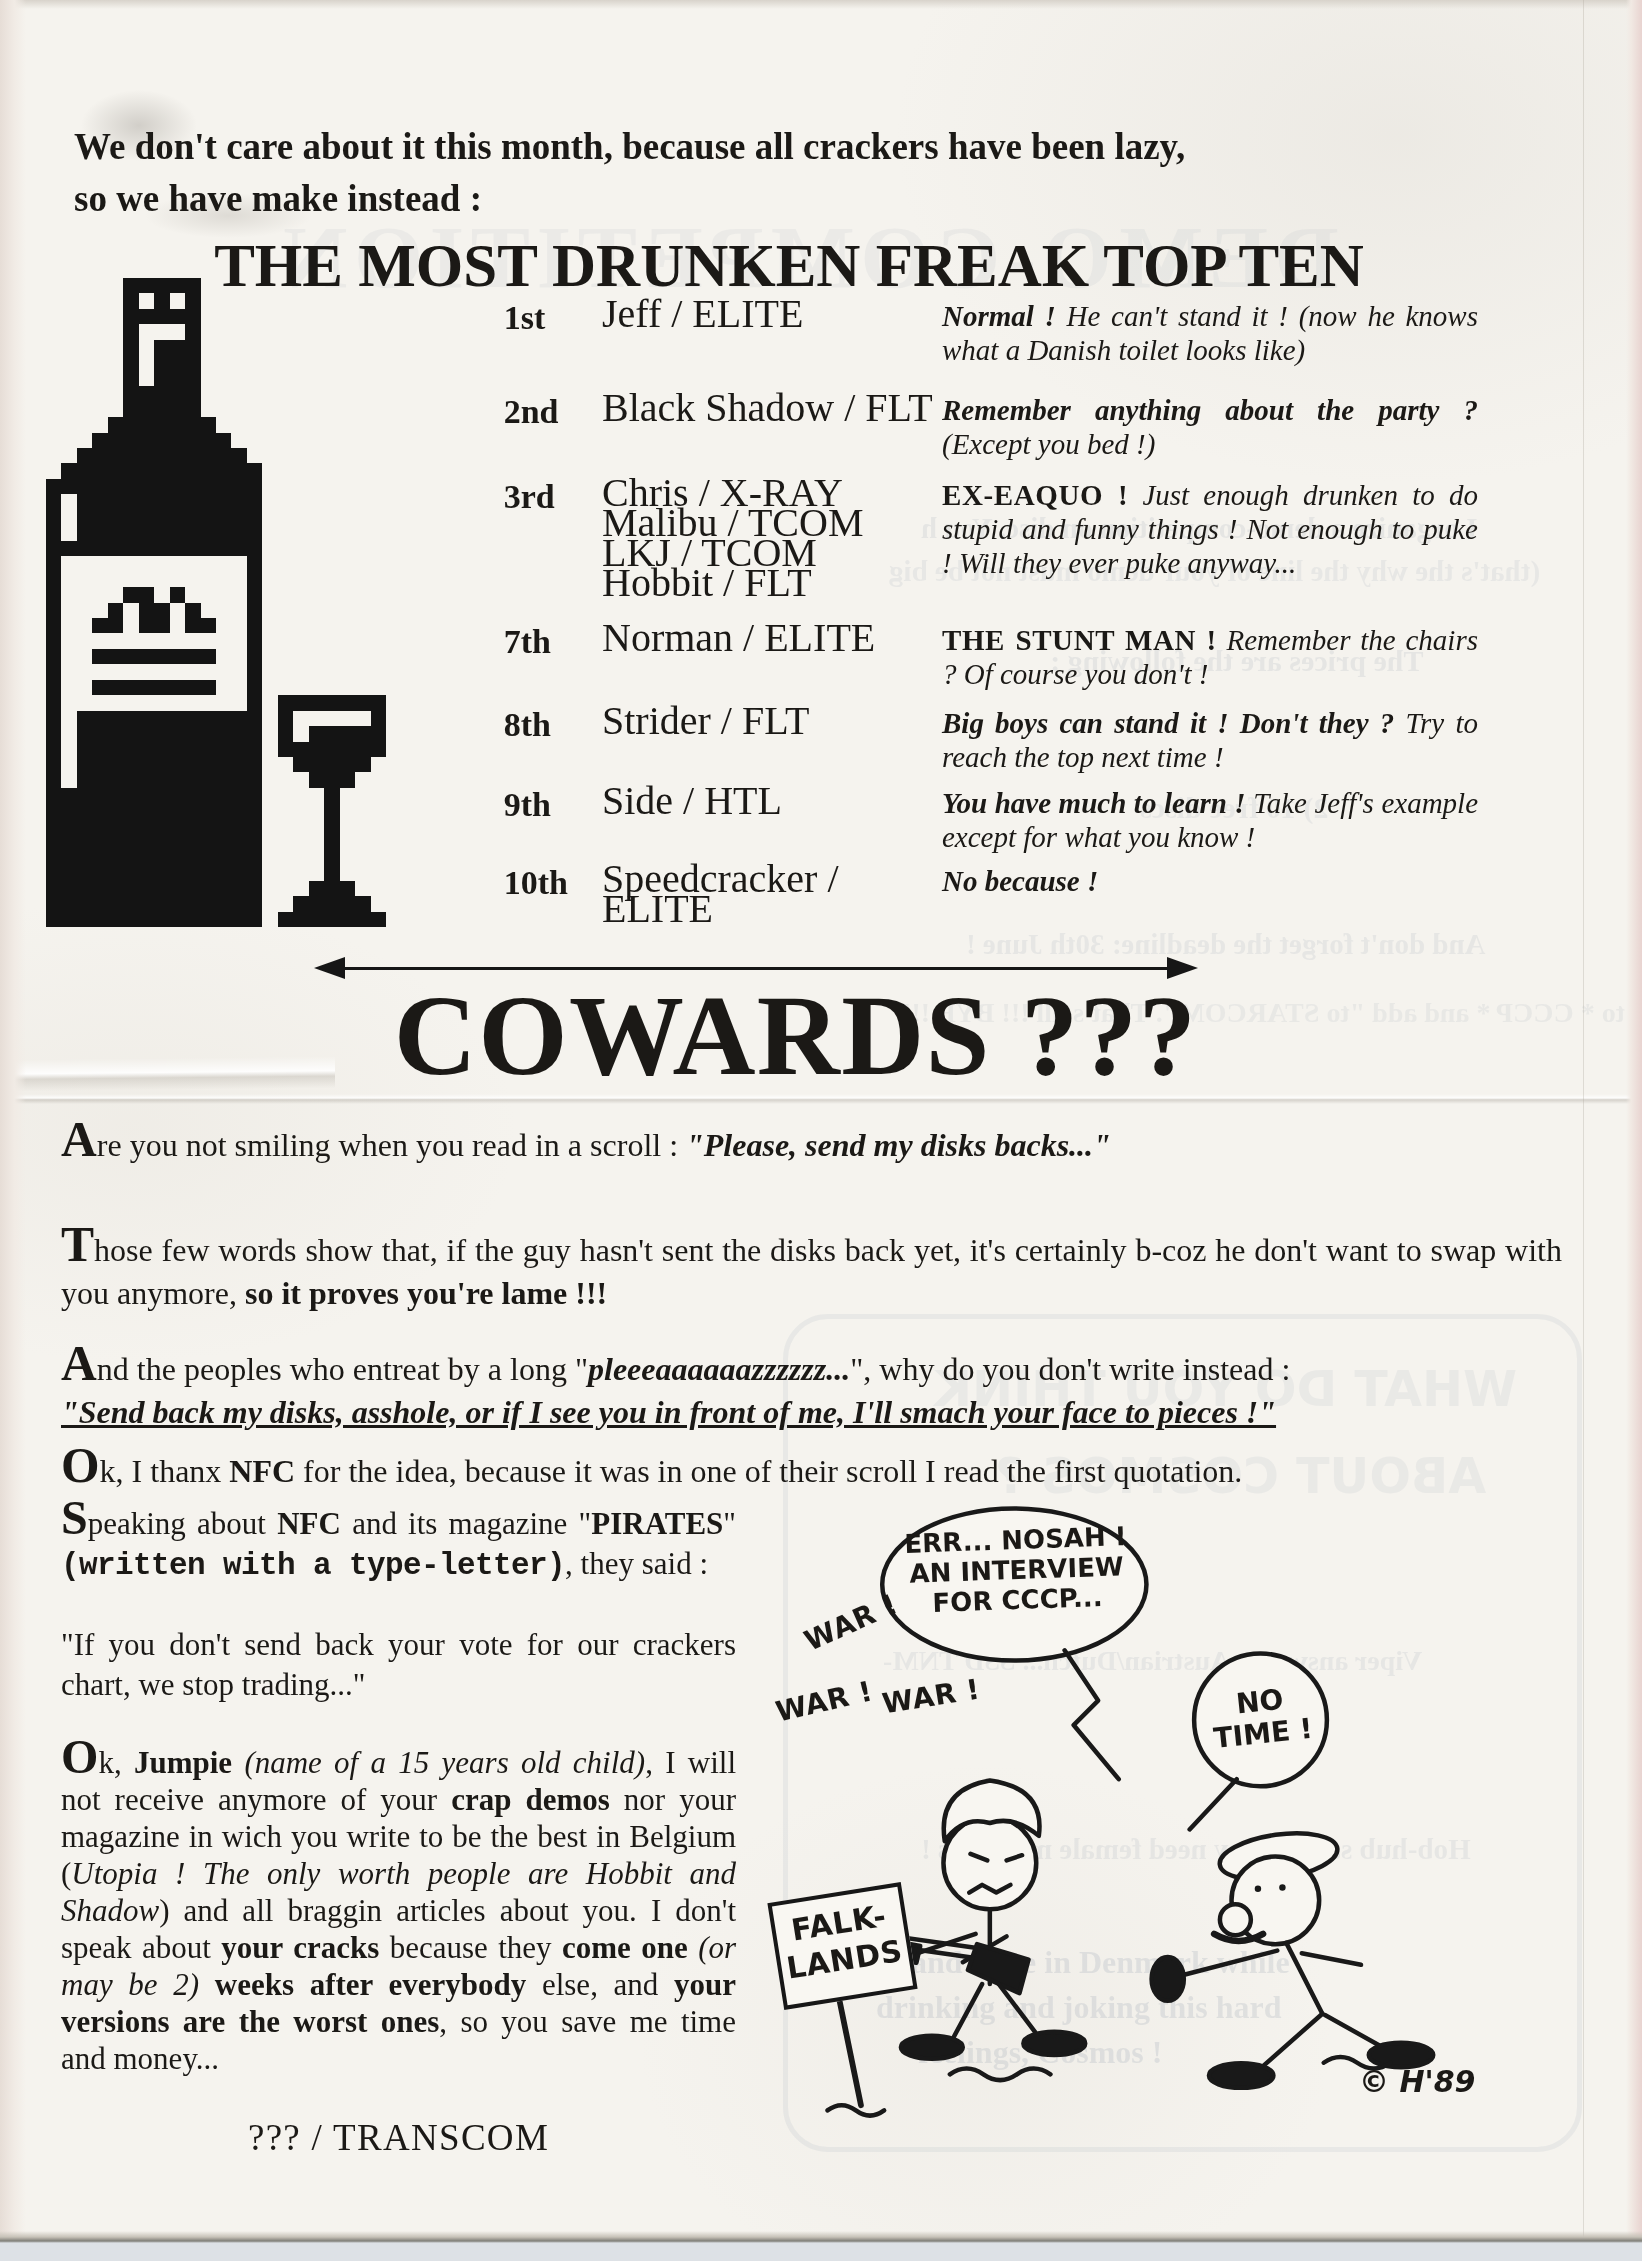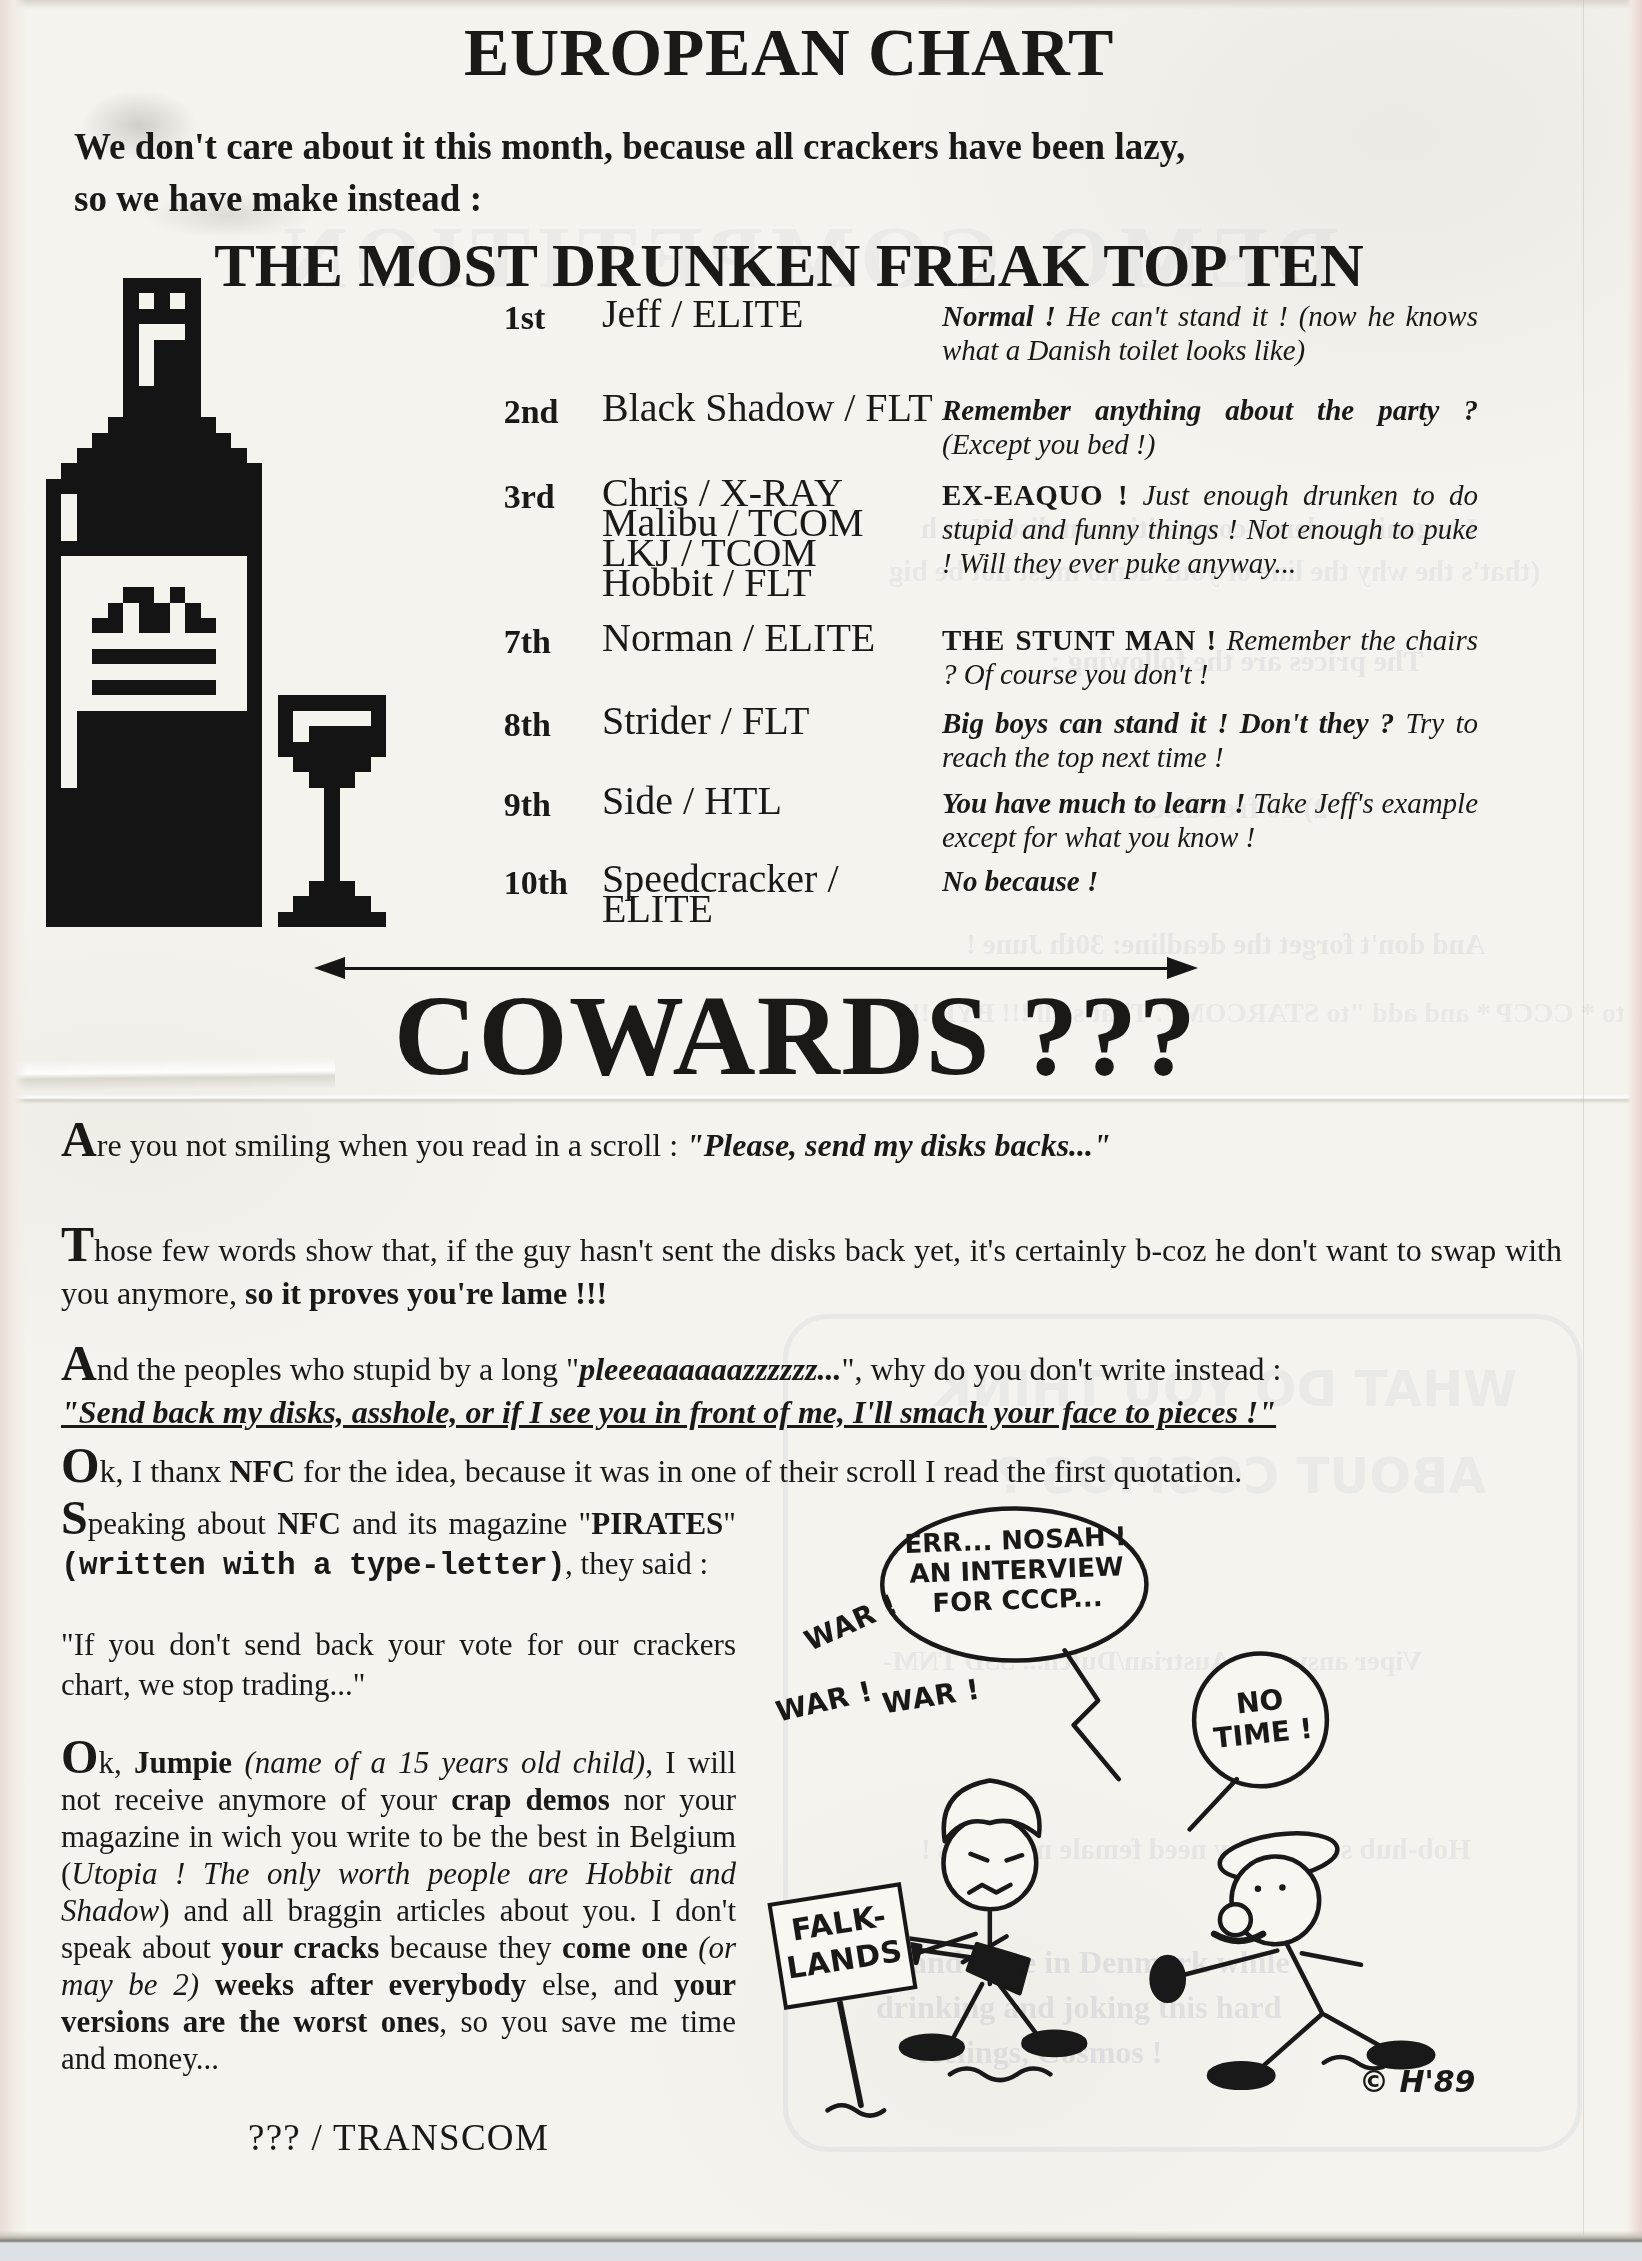--- a/index.html
+++ b/index.html
@@ -125,21 +125,20 @@
       <div class="bt bt-13">drinking and joking this hard</div>
       <div class="bt bt-14">feelings, Cosmos !</div>
     </div>
   <div class="ghost-frame"></div>
 
   <div class="stain1"></div>
   <div class="stain2"></div>
   <div class="tear"></div>
   <div class="crease"></div>
 
-  <h1 class="title">EUROPEAN CHART</h1>
   <p class="intro"><span>We don't care about it this month, because all crackers have been lazy,</span><br><span>so we have make instead :</span></p>
   <h2 class="chart-title">THE MOST DRUNKEN FREAK TOP TEN</h2>
 
   <svg class="bottle" id="pixelart" viewBox="0 0 22 42" preserveAspectRatio="none">
       <path d="M5 0h1v1h-1zM6 0h1v1h-1zM7 0h1v1h-1zM8 0h1v1h-1zM9 0h1v1h-1zM5 1h1v1h-1zM7 1h1v1h-1zM9 1h1v1h-1zM5 2h1v1h-1zM6 2h1v1h-1zM7 2h1v1h-1zM8 2h1v1h-1zM9 2h1v1h-1zM5 3h1v1h-1zM9 3h1v1h-1zM5 4h1v1h-1zM7 4h1v1h-1zM8 4h1v1h-1zM9 4h1v1h-1zM5 5h1v1h-1zM7 5h1v1h-1zM8 5h1v1h-1zM9 5h1v1h-1zM5 6h1v1h-1zM7 6h1v1h-1zM8 6h1v1h-1zM9 6h1v1h-1zM5 7h1v1h-1zM6 7h1v1h-1zM7 7h1v1h-1zM8 7h1v1h-1zM9 7h1v1h-1zM5 8h1v1h-1zM6 8h1v1h-1zM7 8h1v1h-1zM8 8h1v1h-1zM9 8h1v1h-1zM4 9h1v1h-1zM5 9h1v1h-1zM6 9h1v1h-1zM7 9h1v1h-1zM8 9h1v1h-1zM9 9h1v1h-1zM10 9h1v1h-1zM3 10h1v1h-1zM4 10h1v1h-1zM5 10h1v1h-1zM6 10h1v1h-1zM7 10h1v1h-1zM8 10h1v1h-1zM9 10h1v1h-1zM10 10h1v1h-1zM11 10h1v1h-1zM2 11h1v1h-1zM3 11h1v1h-1zM4 11h1v1h-1zM5 11h1v1h-1zM6 11h1v1h-1zM7 11h1v1h-1zM8 11h1v1h-1zM9 11h1v1h-1zM10 11h1v1h-1zM11 11h1v1h-1zM12 11h1v1h-1zM1 12h1v1h-1zM2 12h1v1h-1zM3 12h1v1h-1zM4 12h1v1h-1zM5 12h1v1h-1zM6 12h1v1h-1zM7 12h1v1h-1zM8 12h1v1h-1zM9 12h1v1h-1zM10 12h1v1h-1zM11 12h1v1h-1zM12 12h1v1h-1zM13 12h1v1h-1zM0 13h1v1h-1zM1 13h1v1h-1zM2 13h1v1h-1zM3 13h1v1h-1zM4 13h1v1h-1zM5 13h1v1h-1zM6 13h1v1h-1zM7 13h1v1h-1zM8 13h1v1h-1zM9 13h1v1h-1zM10 13h1v1h-1zM11 13h1v1h-1zM12 13h1v1h-1zM13 13h1v1h-1zM0 14h1v1h-1zM2 14h1v1h-1zM3 14h1v1h-1zM4 14h1v1h-1zM5 14h1v1h-1zM6 14h1v1h-1zM7 14h1v1h-1zM8 14h1v1h-1zM9 14h1v1h-1zM10 14h1v1h-1zM11 14h1v1h-1zM12 14h1v1h-1zM13 14h1v1h-1zM0 15h1v1h-1zM2 15h1v1h-1zM3 15h1v1h-1zM4 15h1v1h-1zM5 15h1v1h-1zM6 15h1v1h-1zM7 15h1v1h-1zM8 15h1v1h-1zM9 15h1v1h-1zM10 15h1v1h-1zM11 15h1v1h-1zM12 15h1v1h-1zM13 15h1v1h-1zM0 16h1v1h-1zM2 16h1v1h-1zM3 16h1v1h-1zM4 16h1v1h-1zM5 16h1v1h-1zM6 16h1v1h-1zM7 16h1v1h-1zM8 16h1v1h-1zM9 16h1v1h-1zM10 16h1v1h-1zM11 16h1v1h-1zM12 16h1v1h-1zM13 16h1v1h-1zM0 17h1v1h-1zM1 17h1v1h-1zM2 17h1v1h-1zM3 17h1v1h-1zM4 17h1v1h-1zM5 17h1v1h-1zM6 17h1v1h-1zM7 17h1v1h-1zM8 17h1v1h-1zM9 17h1v1h-1zM10 17h1v1h-1zM11 17h1v1h-1zM12 17h1v1h-1zM13 17h1v1h-1zM0 18h1v1h-1zM13 18h1v1h-1zM0 19h1v1h-1zM13 19h1v1h-1zM0 20h1v1h-1zM5 20h1v1h-1zM6 20h1v1h-1zM8 20h1v1h-1zM13 20h1v1h-1zM0 21h1v1h-1zM4 21h1v1h-1zM6 21h1v1h-1zM7 21h1v1h-1zM9 21h1v1h-1zM13 21h1v1h-1zM0 22h1v1h-1zM3 22h1v1h-1zM4 22h1v1h-1zM6 22h1v1h-1zM7 22h1v1h-1zM9 22h1v1h-1zM10 22h1v1h-1zM13 22h1v1h-1zM0 23h1v1h-1zM13 23h1v1h-1zM0 24h1v1h-1zM3 24h1v1h-1zM4 24h1v1h-1zM5 24h1v1h-1zM6 24h1v1h-1zM7 24h1v1h-1zM8 24h1v1h-1zM9 24h1v1h-1zM10 24h1v1h-1zM13 24h1v1h-1zM0 25h1v1h-1zM13 25h1v1h-1zM0 26h1v1h-1zM3 26h1v1h-1zM4 26h1v1h-1zM5 26h1v1h-1zM6 26h1v1h-1zM7 26h1v1h-1zM8 26h1v1h-1zM9 26h1v1h-1zM10 26h1v1h-1zM13 26h1v1h-1zM0 27h1v1h-1zM13 27h1v1h-1zM15 27h1v1h-1zM16 27h1v1h-1zM17 27h1v1h-1zM18 27h1v1h-1zM19 27h1v1h-1zM20 27h1v1h-1zM21 27h1v1h-1zM0 28h1v1h-1zM2 28h1v1h-1zM3 28h1v1h-1zM4 28h1v1h-1zM5 28h1v1h-1zM6 28h1v1h-1zM7 28h1v1h-1zM8 28h1v1h-1zM9 28h1v1h-1zM10 28h1v1h-1zM11 28h1v1h-1zM12 28h1v1h-1zM13 28h1v1h-1zM15 28h1v1h-1zM21 28h1v1h-1zM0 29h1v1h-1zM2 29h1v1h-1zM3 29h1v1h-1zM4 29h1v1h-1zM5 29h1v1h-1zM6 29h1v1h-1zM7 29h1v1h-1zM8 29h1v1h-1zM9 29h1v1h-1zM10 29h1v1h-1zM11 29h1v1h-1zM12 29h1v1h-1zM13 29h1v1h-1zM15 29h1v1h-1zM17 29h1v1h-1zM18 29h1v1h-1zM19 29h1v1h-1zM20 29h1v1h-1zM21 29h1v1h-1zM0 30h1v1h-1zM2 30h1v1h-1zM3 30h1v1h-1zM4 30h1v1h-1zM5 30h1v1h-1zM6 30h1v1h-1zM7 30h1v1h-1zM8 30h1v1h-1zM9 30h1v1h-1zM10 30h1v1h-1zM11 30h1v1h-1zM12 30h1v1h-1zM13 30h1v1h-1zM15 30h1v1h-1zM16 30h1v1h-1zM17 30h1v1h-1zM18 30h1v1h-1zM19 30h1v1h-1zM20 30h1v1h-1zM21 30h1v1h-1zM0 31h1v1h-1zM2 31h1v1h-1zM3 31h1v1h-1zM4 31h1v1h-1zM5 31h1v1h-1zM6 31h1v1h-1zM7 31h1v1h-1zM8 31h1v1h-1zM9 31h1v1h-1zM10 31h1v1h-1zM11 31h1v1h-1zM12 31h1v1h-1zM13 31h1v1h-1zM16 31h1v1h-1zM17 31h1v1h-1zM18 31h1v1h-1zM19 31h1v1h-1zM20 31h1v1h-1zM0 32h1v1h-1zM2 32h1v1h-1zM3 32h1v1h-1zM4 32h1v1h-1zM5 32h1v1h-1zM6 32h1v1h-1zM7 32h1v1h-1zM8 32h1v1h-1zM9 32h1v1h-1zM10 32h1v1h-1zM11 32h1v1h-1zM12 32h1v1h-1zM13 32h1v1h-1zM17 32h1v1h-1zM18 32h1v1h-1zM19 32h1v1h-1zM0 33h1v1h-1zM1 33h1v1h-1zM2 33h1v1h-1zM3 33h1v1h-1zM4 33h1v1h-1zM5 33h1v1h-1zM6 33h1v1h-1zM7 33h1v1h-1zM8 33h1v1h-1zM9 33h1v1h-1zM10 33h1v1h-1zM11 33h1v1h-1zM12 33h1v1h-1zM13 33h1v1h-1zM18 33h1v1h-1zM0 34h1v1h-1zM1 34h1v1h-1zM2 34h1v1h-1zM3 34h1v1h-1zM4 34h1v1h-1zM5 34h1v1h-1zM6 34h1v1h-1zM7 34h1v1h-1zM8 34h1v1h-1zM9 34h1v1h-1zM10 34h1v1h-1zM11 34h1v1h-1zM12 34h1v1h-1zM13 34h1v1h-1zM18 34h1v1h-1zM0 35h1v1h-1zM1 35h1v1h-1zM2 35h1v1h-1zM3 35h1v1h-1zM4 35h1v1h-1zM5 35h1v1h-1zM6 35h1v1h-1zM7 35h1v1h-1zM8 35h1v1h-1zM9 35h1v1h-1zM10 35h1v1h-1zM11 35h1v1h-1zM12 35h1v1h-1zM13 35h1v1h-1zM18 35h1v1h-1zM0 36h1v1h-1zM1 36h1v1h-1zM2 36h1v1h-1zM3 36h1v1h-1zM4 36h1v1h-1zM5 36h1v1h-1zM6 36h1v1h-1zM7 36h1v1h-1zM8 36h1v1h-1zM9 36h1v1h-1zM10 36h1v1h-1zM11 36h1v1h-1zM12 36h1v1h-1zM13 36h1v1h-1zM18 36h1v1h-1zM0 37h1v1h-1zM1 37h1v1h-1zM2 37h1v1h-1zM3 37h1v1h-1zM4 37h1v1h-1zM5 37h1v1h-1zM6 37h1v1h-1zM7 37h1v1h-1zM8 37h1v1h-1zM9 37h1v1h-1zM10 37h1v1h-1zM11 37h1v1h-1zM12 37h1v1h-1zM13 37h1v1h-1zM18 37h1v1h-1zM0 38h1v1h-1zM1 38h1v1h-1zM2 38h1v1h-1zM3 38h1v1h-1zM4 38h1v1h-1zM5 38h1v1h-1zM6 38h1v1h-1zM7 38h1v1h-1zM8 38h1v1h-1zM9 38h1v1h-1zM10 38h1v1h-1zM11 38h1v1h-1zM12 38h1v1h-1zM13 38h1v1h-1zM18 38h1v1h-1zM0 39h1v1h-1zM1 39h1v1h-1zM2 39h1v1h-1zM3 39h1v1h-1zM4 39h1v1h-1zM5 39h1v1h-1zM6 39h1v1h-1zM7 39h1v1h-1zM8 39h1v1h-1zM9 39h1v1h-1zM10 39h1v1h-1zM11 39h1v1h-1zM12 39h1v1h-1zM13 39h1v1h-1zM17 39h1v1h-1zM18 39h1v1h-1zM19 39h1v1h-1zM0 40h1v1h-1zM1 40h1v1h-1zM2 40h1v1h-1zM3 40h1v1h-1zM4 40h1v1h-1zM5 40h1v1h-1zM6 40h1v1h-1zM7 40h1v1h-1zM8 40h1v1h-1zM9 40h1v1h-1zM10 40h1v1h-1zM11 40h1v1h-1zM12 40h1v1h-1zM13 40h1v1h-1zM16 40h1v1h-1zM17 40h1v1h-1zM18 40h1v1h-1zM19 40h1v1h-1zM20 40h1v1h-1zM0 41h1v1h-1zM1 41h1v1h-1zM2 41h1v1h-1zM3 41h1v1h-1zM4 41h1v1h-1zM5 41h1v1h-1zM6 41h1v1h-1zM7 41h1v1h-1zM8 41h1v1h-1zM9 41h1v1h-1zM10 41h1v1h-1zM11 41h1v1h-1zM12 41h1v1h-1zM13 41h1v1h-1zM15 41h1v1h-1zM16 41h1v1h-1zM17 41h1v1h-1zM18 41h1v1h-1zM19 41h1v1h-1zM20 41h1v1h-1zM21 41h1v1h-1z" fill="#141414"></path>
       <path d="M6 1h1v1h-1zM8 1h1v1h-1zM6 3h1v1h-1zM7 3h1v1h-1zM8 3h1v1h-1zM6 4h1v1h-1zM6 5h1v1h-1zM6 6h1v1h-1zM1 14h1v1h-1zM1 15h1v1h-1zM1 16h1v1h-1zM1 18h1v1h-1zM2 18h1v1h-1zM3 18h1v1h-1zM4 18h1v1h-1zM5 18h1v1h-1zM6 18h1v1h-1zM7 18h1v1h-1zM8 18h1v1h-1zM9 18h1v1h-1zM10 18h1v1h-1zM11 18h1v1h-1zM12 18h1v1h-1zM1 19h1v1h-1zM2 19h1v1h-1zM3 19h1v1h-1zM4 19h1v1h-1zM5 19h1v1h-1zM6 19h1v1h-1zM7 19h1v1h-1zM8 19h1v1h-1zM9 19h1v1h-1zM10 19h1v1h-1zM11 19h1v1h-1zM12 19h1v1h-1zM1 20h1v1h-1zM2 20h1v1h-1zM3 20h1v1h-1zM4 20h1v1h-1zM7 20h1v1h-1zM9 20h1v1h-1zM10 20h1v1h-1zM11 20h1v1h-1zM12 20h1v1h-1zM1 21h1v1h-1zM2 21h1v1h-1zM3 21h1v1h-1zM5 21h1v1h-1zM8 21h1v1h-1zM10 21h1v1h-1zM11 21h1v1h-1zM12 21h1v1h-1zM1 22h1v1h-1zM2 22h1v1h-1zM5 22h1v1h-1zM8 22h1v1h-1zM11 22h1v1h-1zM12 22h1v1h-1zM1 23h1v1h-1zM2 23h1v1h-1zM3 23h1v1h-1zM4 23h1v1h-1zM5 23h1v1h-1zM6 23h1v1h-1zM7 23h1v1h-1zM8 23h1v1h-1zM9 23h1v1h-1zM10 23h1v1h-1zM11 23h1v1h-1zM12 23h1v1h-1zM1 24h1v1h-1zM2 24h1v1h-1zM11 24h1v1h-1zM12 24h1v1h-1zM1 25h1v1h-1zM2 25h1v1h-1zM3 25h1v1h-1zM4 25h1v1h-1zM5 25h1v1h-1zM6 25h1v1h-1zM7 25h1v1h-1zM8 25h1v1h-1zM9 25h1v1h-1zM10 25h1v1h-1zM11 25h1v1h-1zM12 25h1v1h-1zM1 26h1v1h-1zM2 26h1v1h-1zM11 26h1v1h-1zM12 26h1v1h-1zM1 27h1v1h-1zM2 27h1v1h-1zM3 27h1v1h-1zM4 27h1v1h-1zM5 27h1v1h-1zM6 27h1v1h-1zM7 27h1v1h-1zM8 27h1v1h-1zM9 27h1v1h-1zM10 27h1v1h-1zM11 27h1v1h-1zM12 27h1v1h-1zM1 28h1v1h-1zM16 28h1v1h-1zM17 28h1v1h-1zM18 28h1v1h-1zM19 28h1v1h-1zM20 28h1v1h-1zM1 29h1v1h-1zM16 29h1v1h-1zM1 30h1v1h-1zM1 31h1v1h-1zM1 32h1v1h-1z" fill="#f5f3ee"></path>
     </svg>
 
   <div class="topten" id="topten">
       <div class="row row-1">
@@ -199,21 +198,21 @@
   <div class="arrow">
     <i class="ah l"></i>
     <i class="ln"></i>
     <i class="ah r"></i>
   </div>
 
   <h2 class="cowards">COWARDS ???</h2>
 
   <p class="para p-1"><span class="dc">A</span><span>re you not smiling when you read in a scroll : </span><span class="s-bi">"Please, send my disks backs..."</span></p>
   <p class="para p-2"><span class="dc">T</span><span>hose few words show that, if the guy hasn't sent the disks back yet, it's certainly b-coz he don't want to swap with you anymore, </span><span class="s-b">so it proves you're lame !!!</span></p>
-  <p class="para p-3"><span class="dc">A</span><span>nd the peoples who stupid by a long "</span><span class="s-bi">pleeeaaaaaazzzzzz...</span><span>", why do you don't write instead :</span><br><span class="s-iu">"Send back my disks, asshole, or if I see you in front of me, I'll smach your face to pieces !"</span></p>
+  <p class="para p-3"><span class="dc">A</span><span>nd the peoples who entreat by a long "</span><span class="s-bi">pleeeaaaaaazzzzzz...</span><span>", why do you don't write instead :</span><br><span class="s-iu">"Send back my disks, asshole, or if I see you in front of me, I'll smach your face to pieces !"</span></p>
   <p class="para p-4"><span class="dc">O</span><span>k, I thanx </span><span class="s-b">NFC</span><span> for the idea, because it was in one of their scroll I read the first quotation.</span></p>
 
   <div class="leftcol">
     <p class="lp"><span class="dc">S</span><span>peaking about </span><span class="s-b">NFC</span><span> and its magazine "</span><span class="s-b">PIRATES</span><span>" </span><span class="s-mono">(written with a type-letter)</span><span>, they said :</span></p>
     <p class="lp"><span>"If you don't send back your vote for our crackers chart, we stop trading..."</span></p>
     <p class="lp"><span class="dc">O</span><span>k, </span><span class="s-b">Jumpie</span><span> </span><span class="s-i">(name of a 15 years old child)</span><span>, I will not receive anymore of your </span><span class="s-b">crap demos</span><span> nor your magazine in wich you write to be the best in Belgium (</span><span class="s-i">Utopia ! The only worth people are Hobbit and Shadow</span><span>) and all braggin articles about you. I don't speak about </span><span class="s-b">your cracks</span><span> because they </span><span class="s-b">come one</span><span> </span><span class="s-i">(or may be 2)</span><span> </span><span class="s-b">weeks after everybody</span><span> else, and </span><span class="s-b">your versions are the worst ones</span><span>, so you save me time and money...</span></p>
     <div class="sig">??? / TRANSCOM</div>
   </div>
 
   <div class="cartoon">

